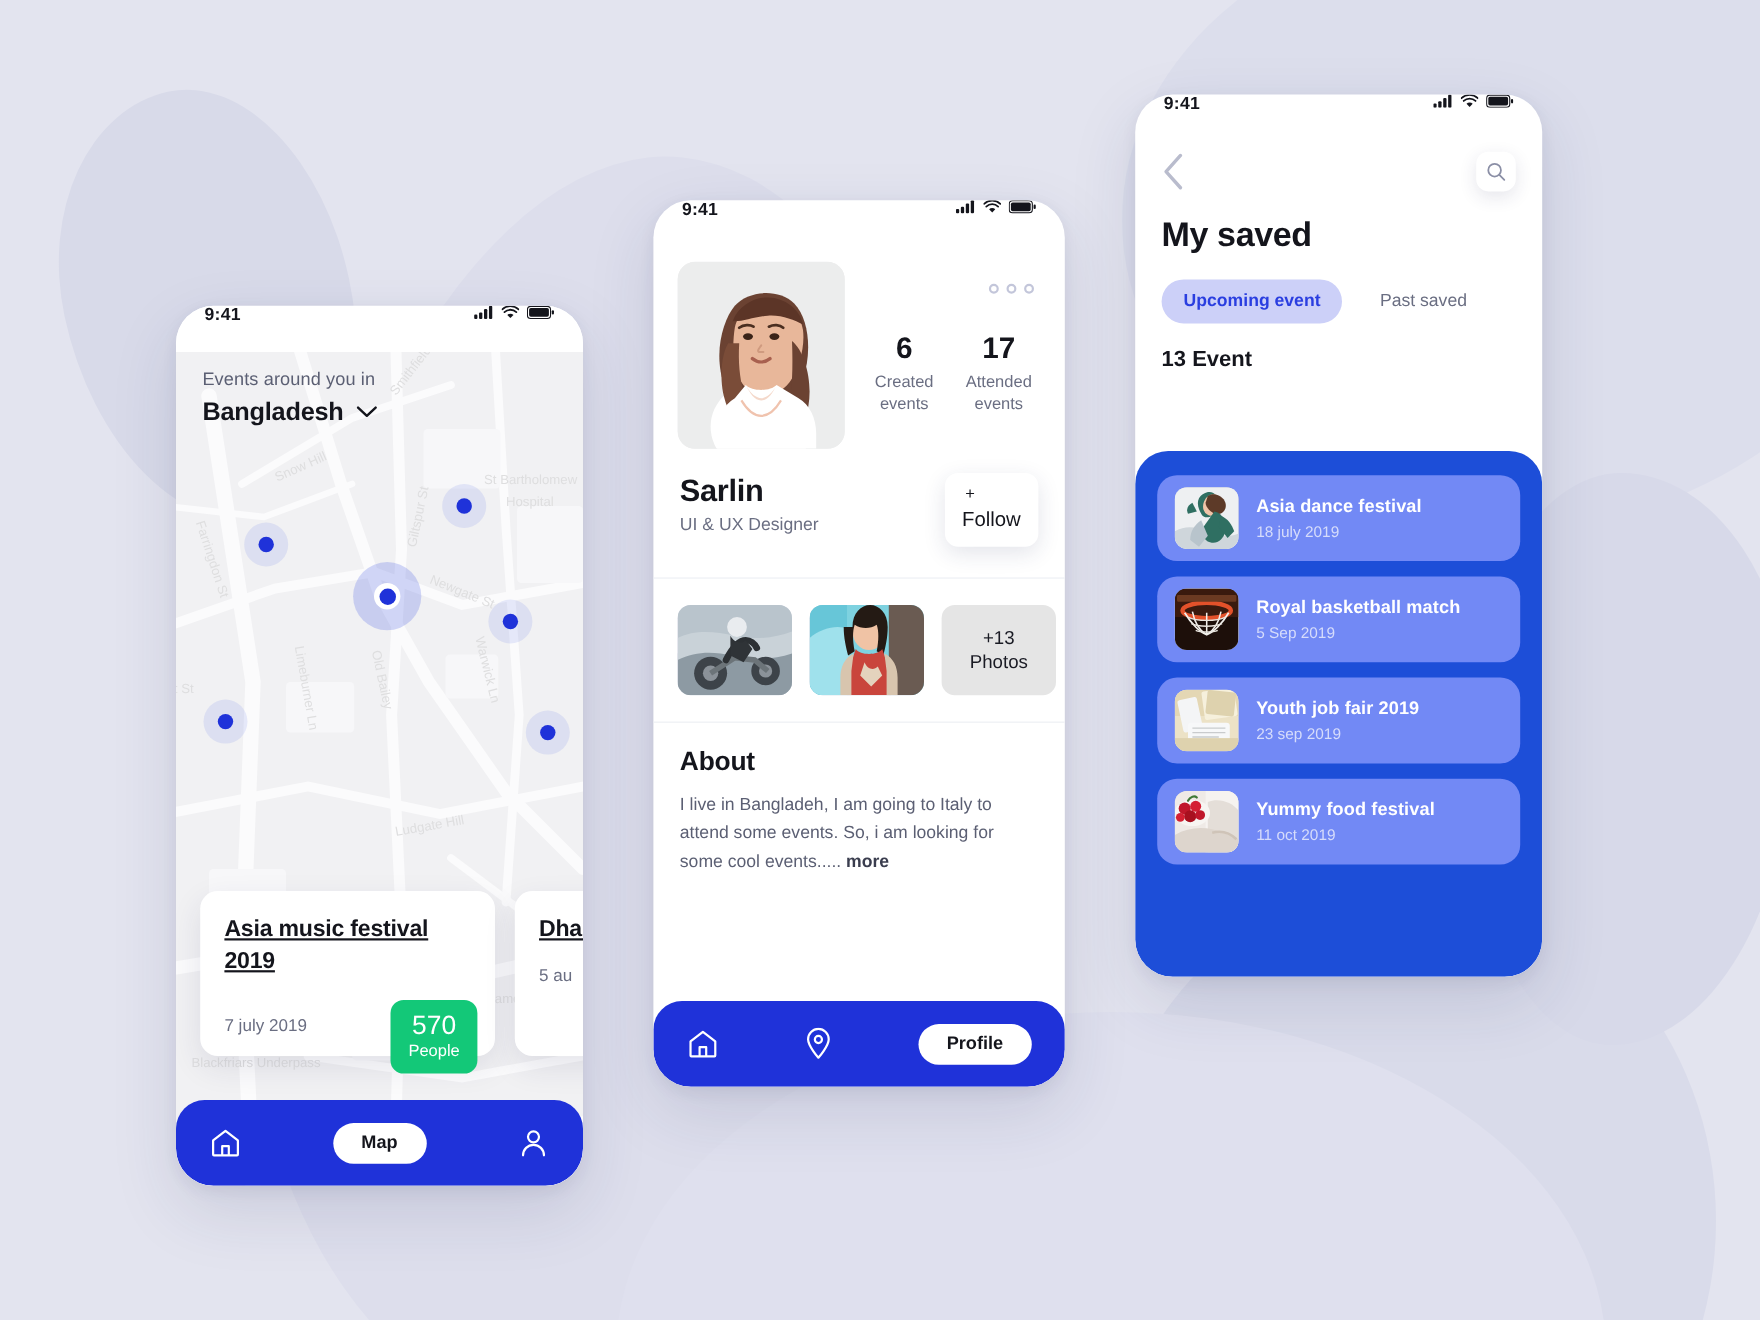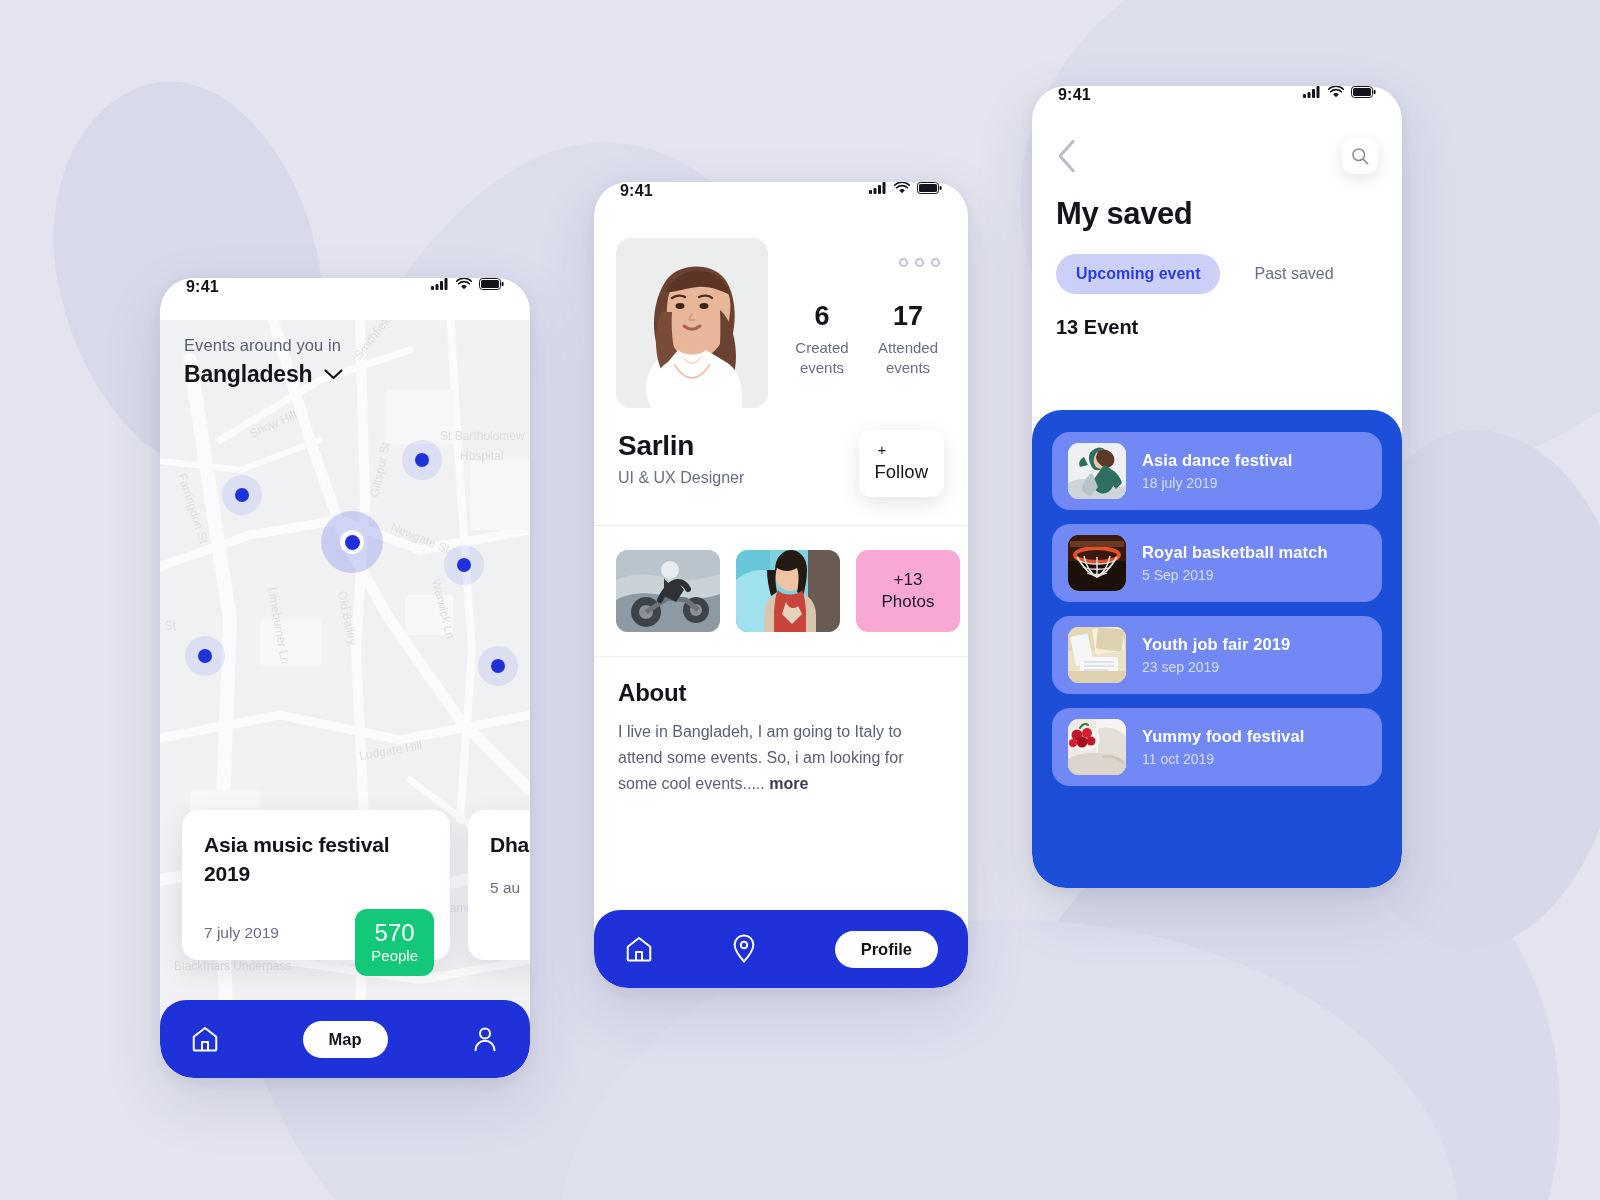--- a/index.html
+++ b/index.html
@@ -93,21 +93,21 @@
     z-index: 5;
   }
   .ev-card {
     background: #fff; border-radius: 16px;
     box-shadow: 0 10px 28px rgba(40,44,90,0.10);
     padding: 20px 22px 18px;
     width: 268px; flex: 0 0 auto;
   }
   .ev-card .title {
     font-size: 21px; font-weight: bold; color: #14151c;
-    line-height: 1.42; letter-spacing: -.2px; max-width: 205px;
+    line-height: 1.42; letter-spacing: -.2px; max-width: 205px; text-decoration: underline;
   }
   .ev-row { display: flex; align-items: flex-end; justify-content: space-between;
             margin-top: 20px; }
   .ev-date { font-size: 15.5px; color: #6a6e82; }
   .badge {
     background: #13c878; border-radius: 12px; color: #fff;
     padding: 11px 16px; text-align: center; line-height: 1.12;
     margin-bottom: -34px; margin-right: -6px;
   }
   .badge .num { font-size: 24px; font-weight: normal; }
@@ -162,21 +162,21 @@
 
   .divider { height: 1px; background: #eceef3; margin: 28px 0 0; }
 
   .photos { display: flex; gap: 16px; padding: 24px 22px 24px; }
   .ph {
     width: 104px; height: 82px; border-radius: 12px; overflow: hidden;
     background: #cfd3e0; position: relative; flex: 0 0 auto;
   }
   .ph svg { position: absolute; left: 0; top: 0; }
   .ph-more {
-    width: 104px; height: 82px; border-radius: 12px; background: #f9a8d4;
+    width: 104px; height: 82px; border-radius: 12px; background: #e5e5e5;
     display: flex; flex-direction: column; align-items: center;
     justify-content: center; flex: 0 0 auto;
   }
   .ph-more span { font-size: 17px; color: #1a1b24; line-height: 1.3; }
 
   .about { padding: 22px 24px 0; }
   .about h3 { font-size: 24px; font-weight: bold; color: #14151c; letter-spacing: -.2px; }
   .about p { font-size: 16px; color: #5b5f73; line-height: 1.62; margin-top: 12px; }
   .about p .more { color: #3a3d4e; font-weight: bold; }
 

